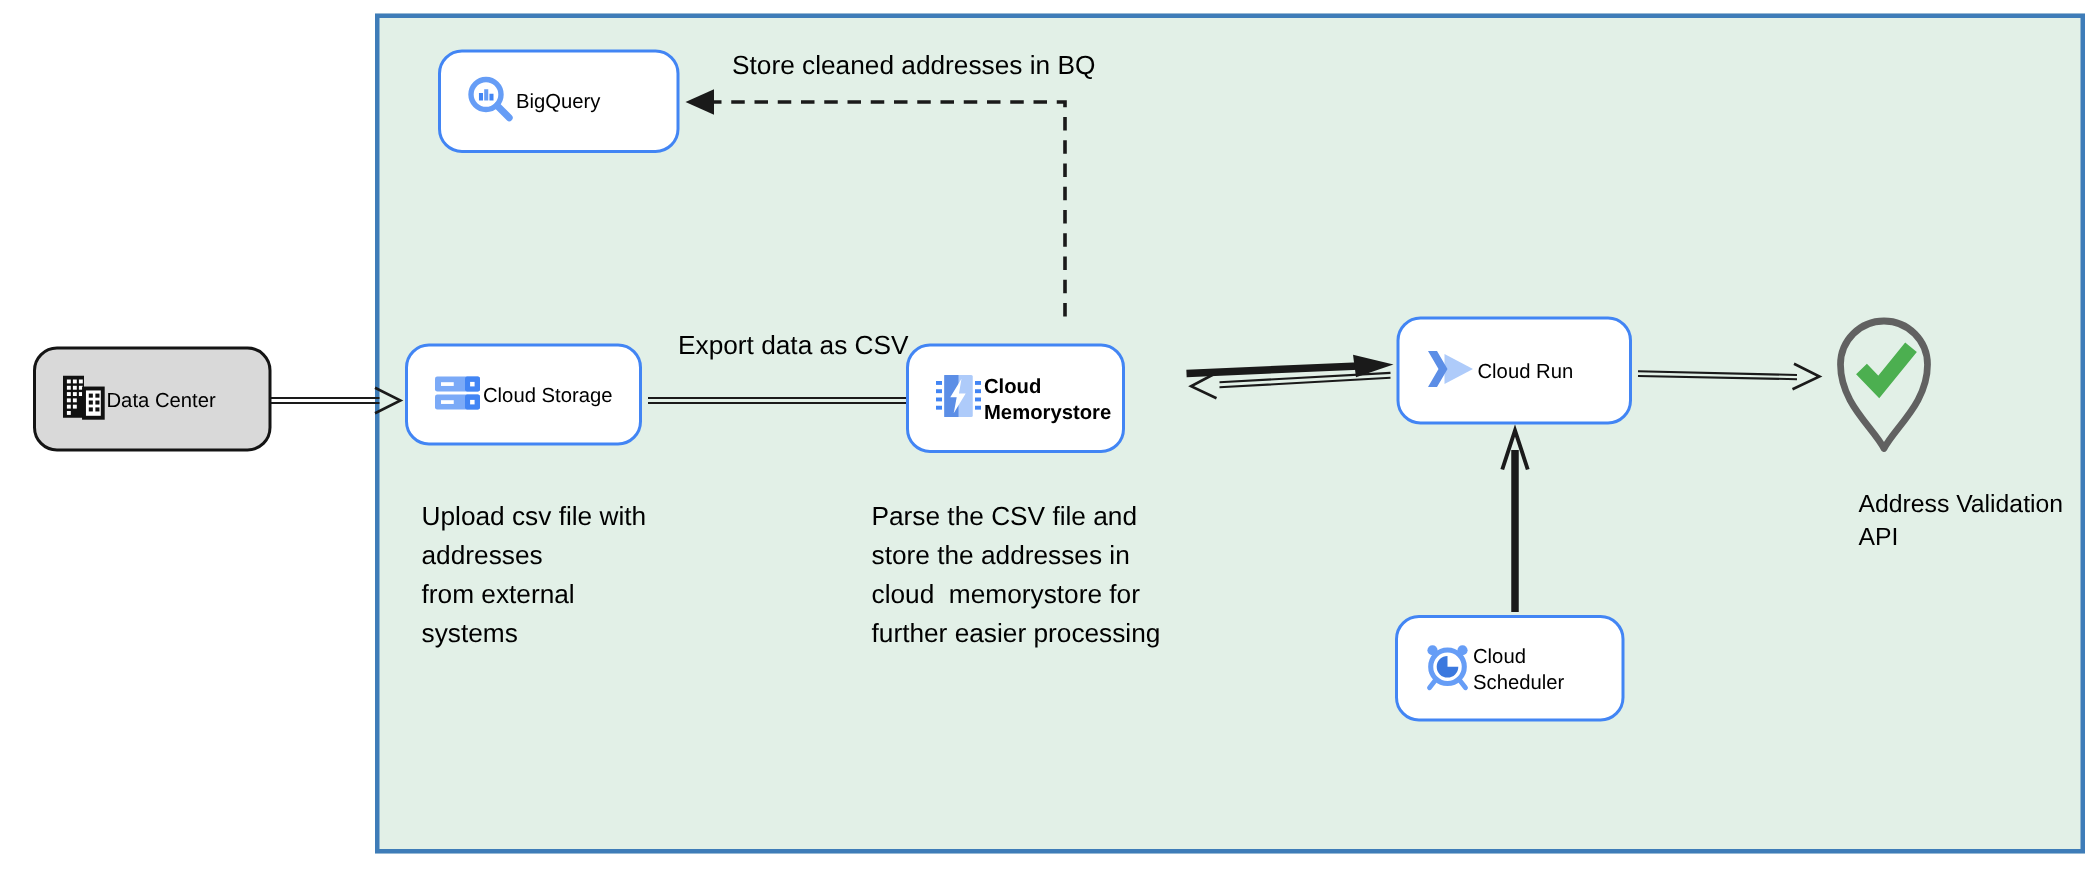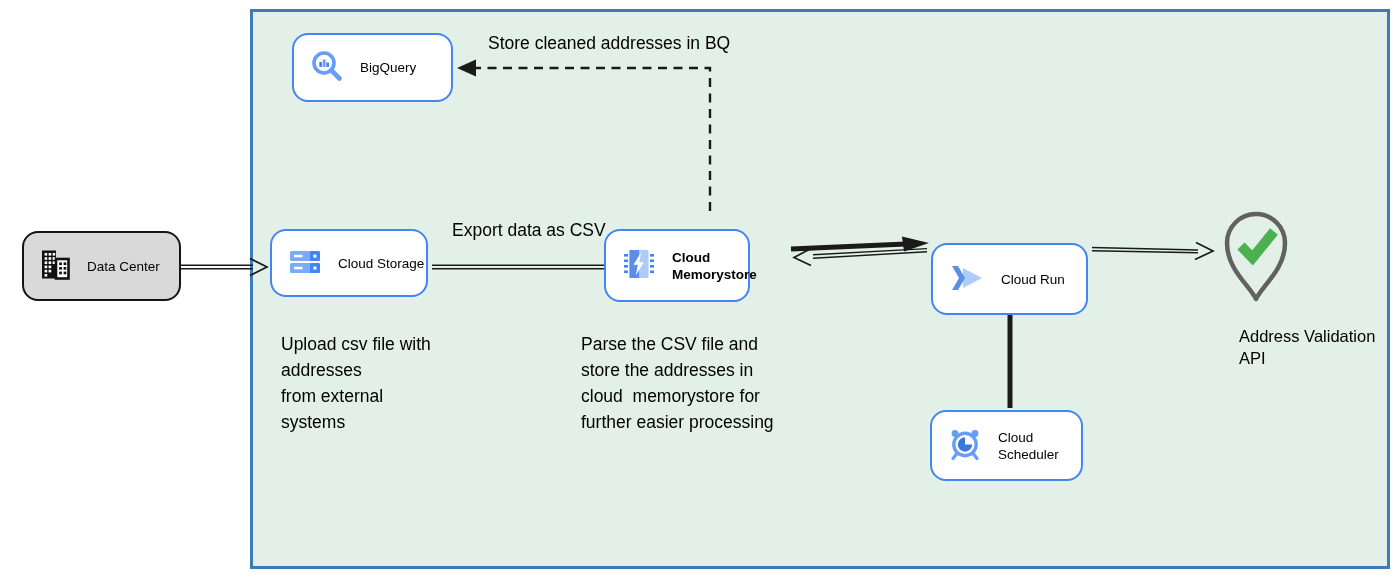--- a/index.html
+++ b/index.html
@@ -8,32 +8,32 @@
   #stage { position: relative; width: 1400px; height: 580px; background: #fff; }
 
   .gcp-container {
     position: absolute; left: 250px; top: 9px; width: 1140px; height: 560px;
     background: #e2f0e7; border: 3px solid #3e7cb8;
   }
 
   svg.edges { position: absolute; left: 0; top: 0; width: 1400px; height: 580px; pointer-events: none; }
 
   .node {
-    position: absolute; display: flex; align-items: center; gap: 16px;
+    position: absolute; display: flex; align-items: center; 
     background: #ffffff; border: 2.5px solid #4285f4; border-radius: 16px;
     padding-left: 16px; font-size: 13.5px;
   }
   .node .nlabel { white-space: pre-line; line-height: 17px; color: #000; }
   .node.gray { background: #d9d9d9; border: 2.5px solid #141414; margin-left: 12px; }
 
   .n-bigquery     { left: 292px;  top: 33px;  width: 161px; height: 69px; }
   .n-datacenter   { left: 10px;   top: 231px; width: 159px; height: 70px; }
   .n-storage      { left: 270px;  top: 229px; width: 158px; height: 68px; }
   .n-memorystore  { left: 604px;  top: 229px; width: 146px; height: 73px; font-weight: bold; }
-  .n-run          { left: 931px;  top: 211px; width: 157px; height: 72px; margin-top: 32px; }
+  .n-run          { left: 931px;  top: 211px; width: 157px; height: 72px; }
   .n-scheduler    { left: 930px;  top: 410px; width: 153px; height: 71px; }
 
   .pin-wrap { position: absolute; left: 1223px; top: 210px; width: 66px; height: 94px; }
 
   .edge-label { position: absolute; font-size: 17.5px; white-space: pre-wrap; line-height: 22px; }
   .lbl-store-bq   { left: 488px;  top: 32px; }
   .lbl-export-csv { left: 452px;  top: 219px; }
   .lbl-periodic   { left: 1030px; top: 346px; font-size: 16.5px; }
 
   .annotation { position: absolute; font-size: 17.5px; white-space: pre-wrap; line-height: 26px; }

